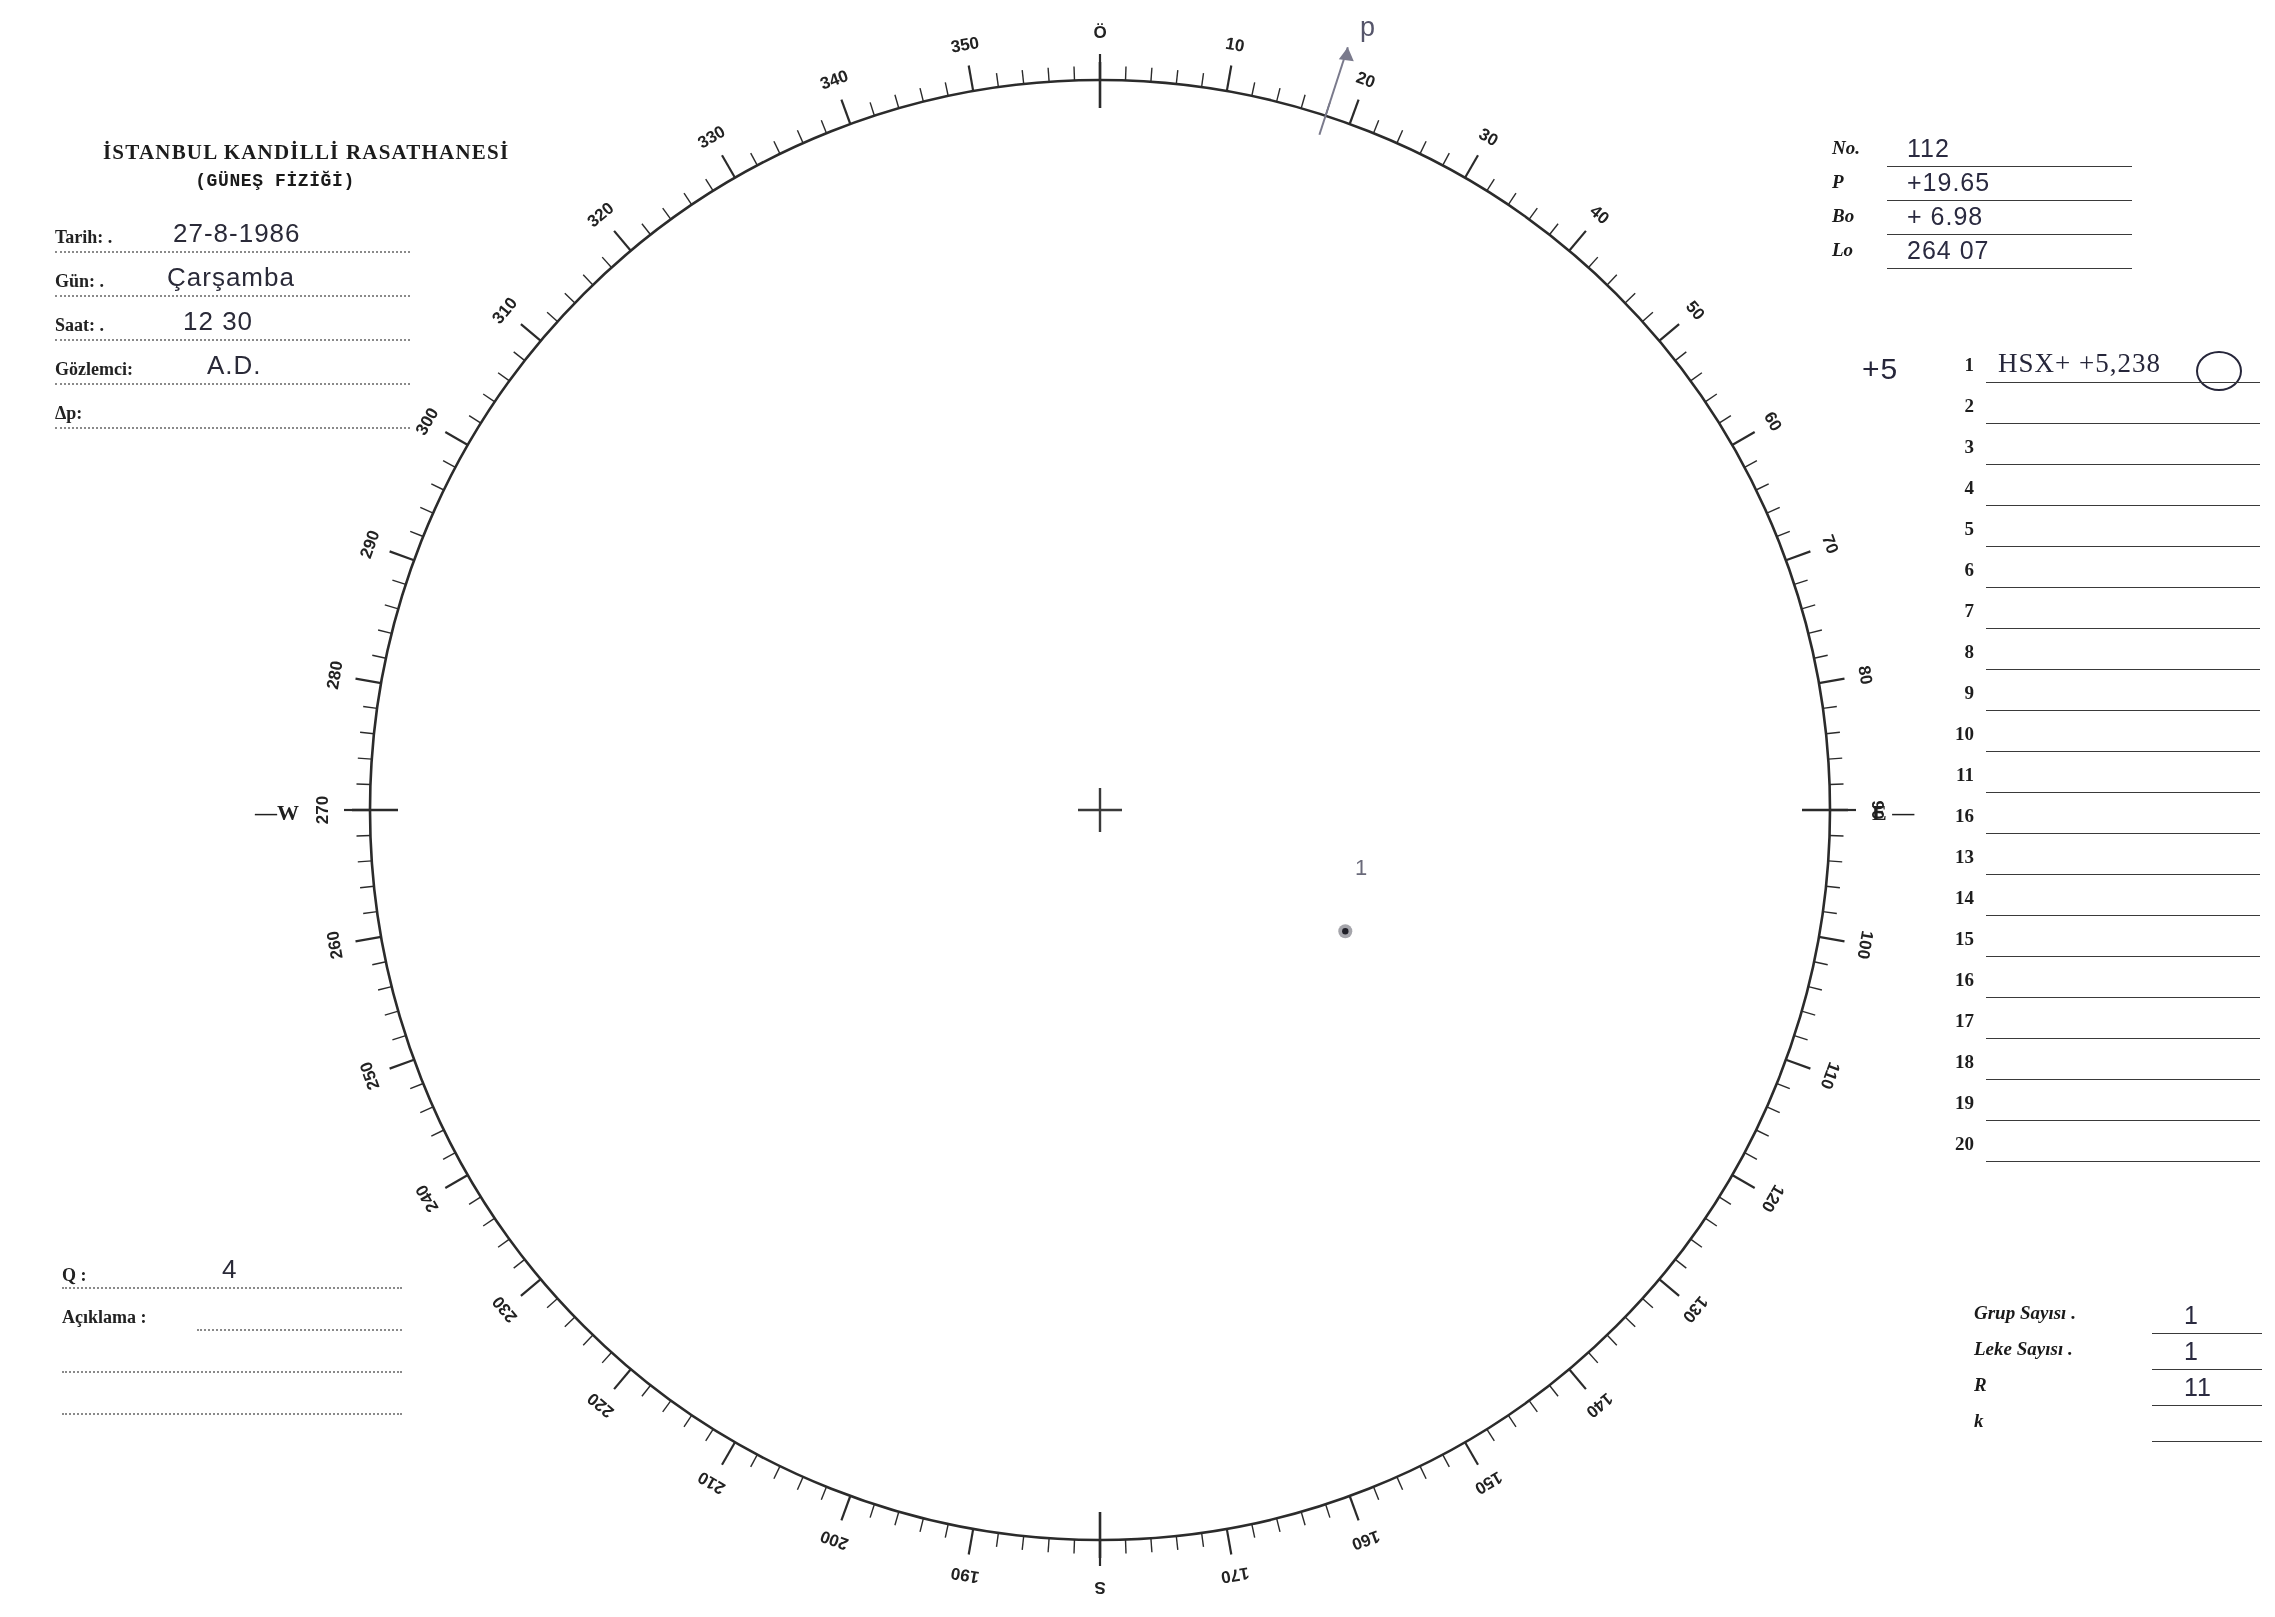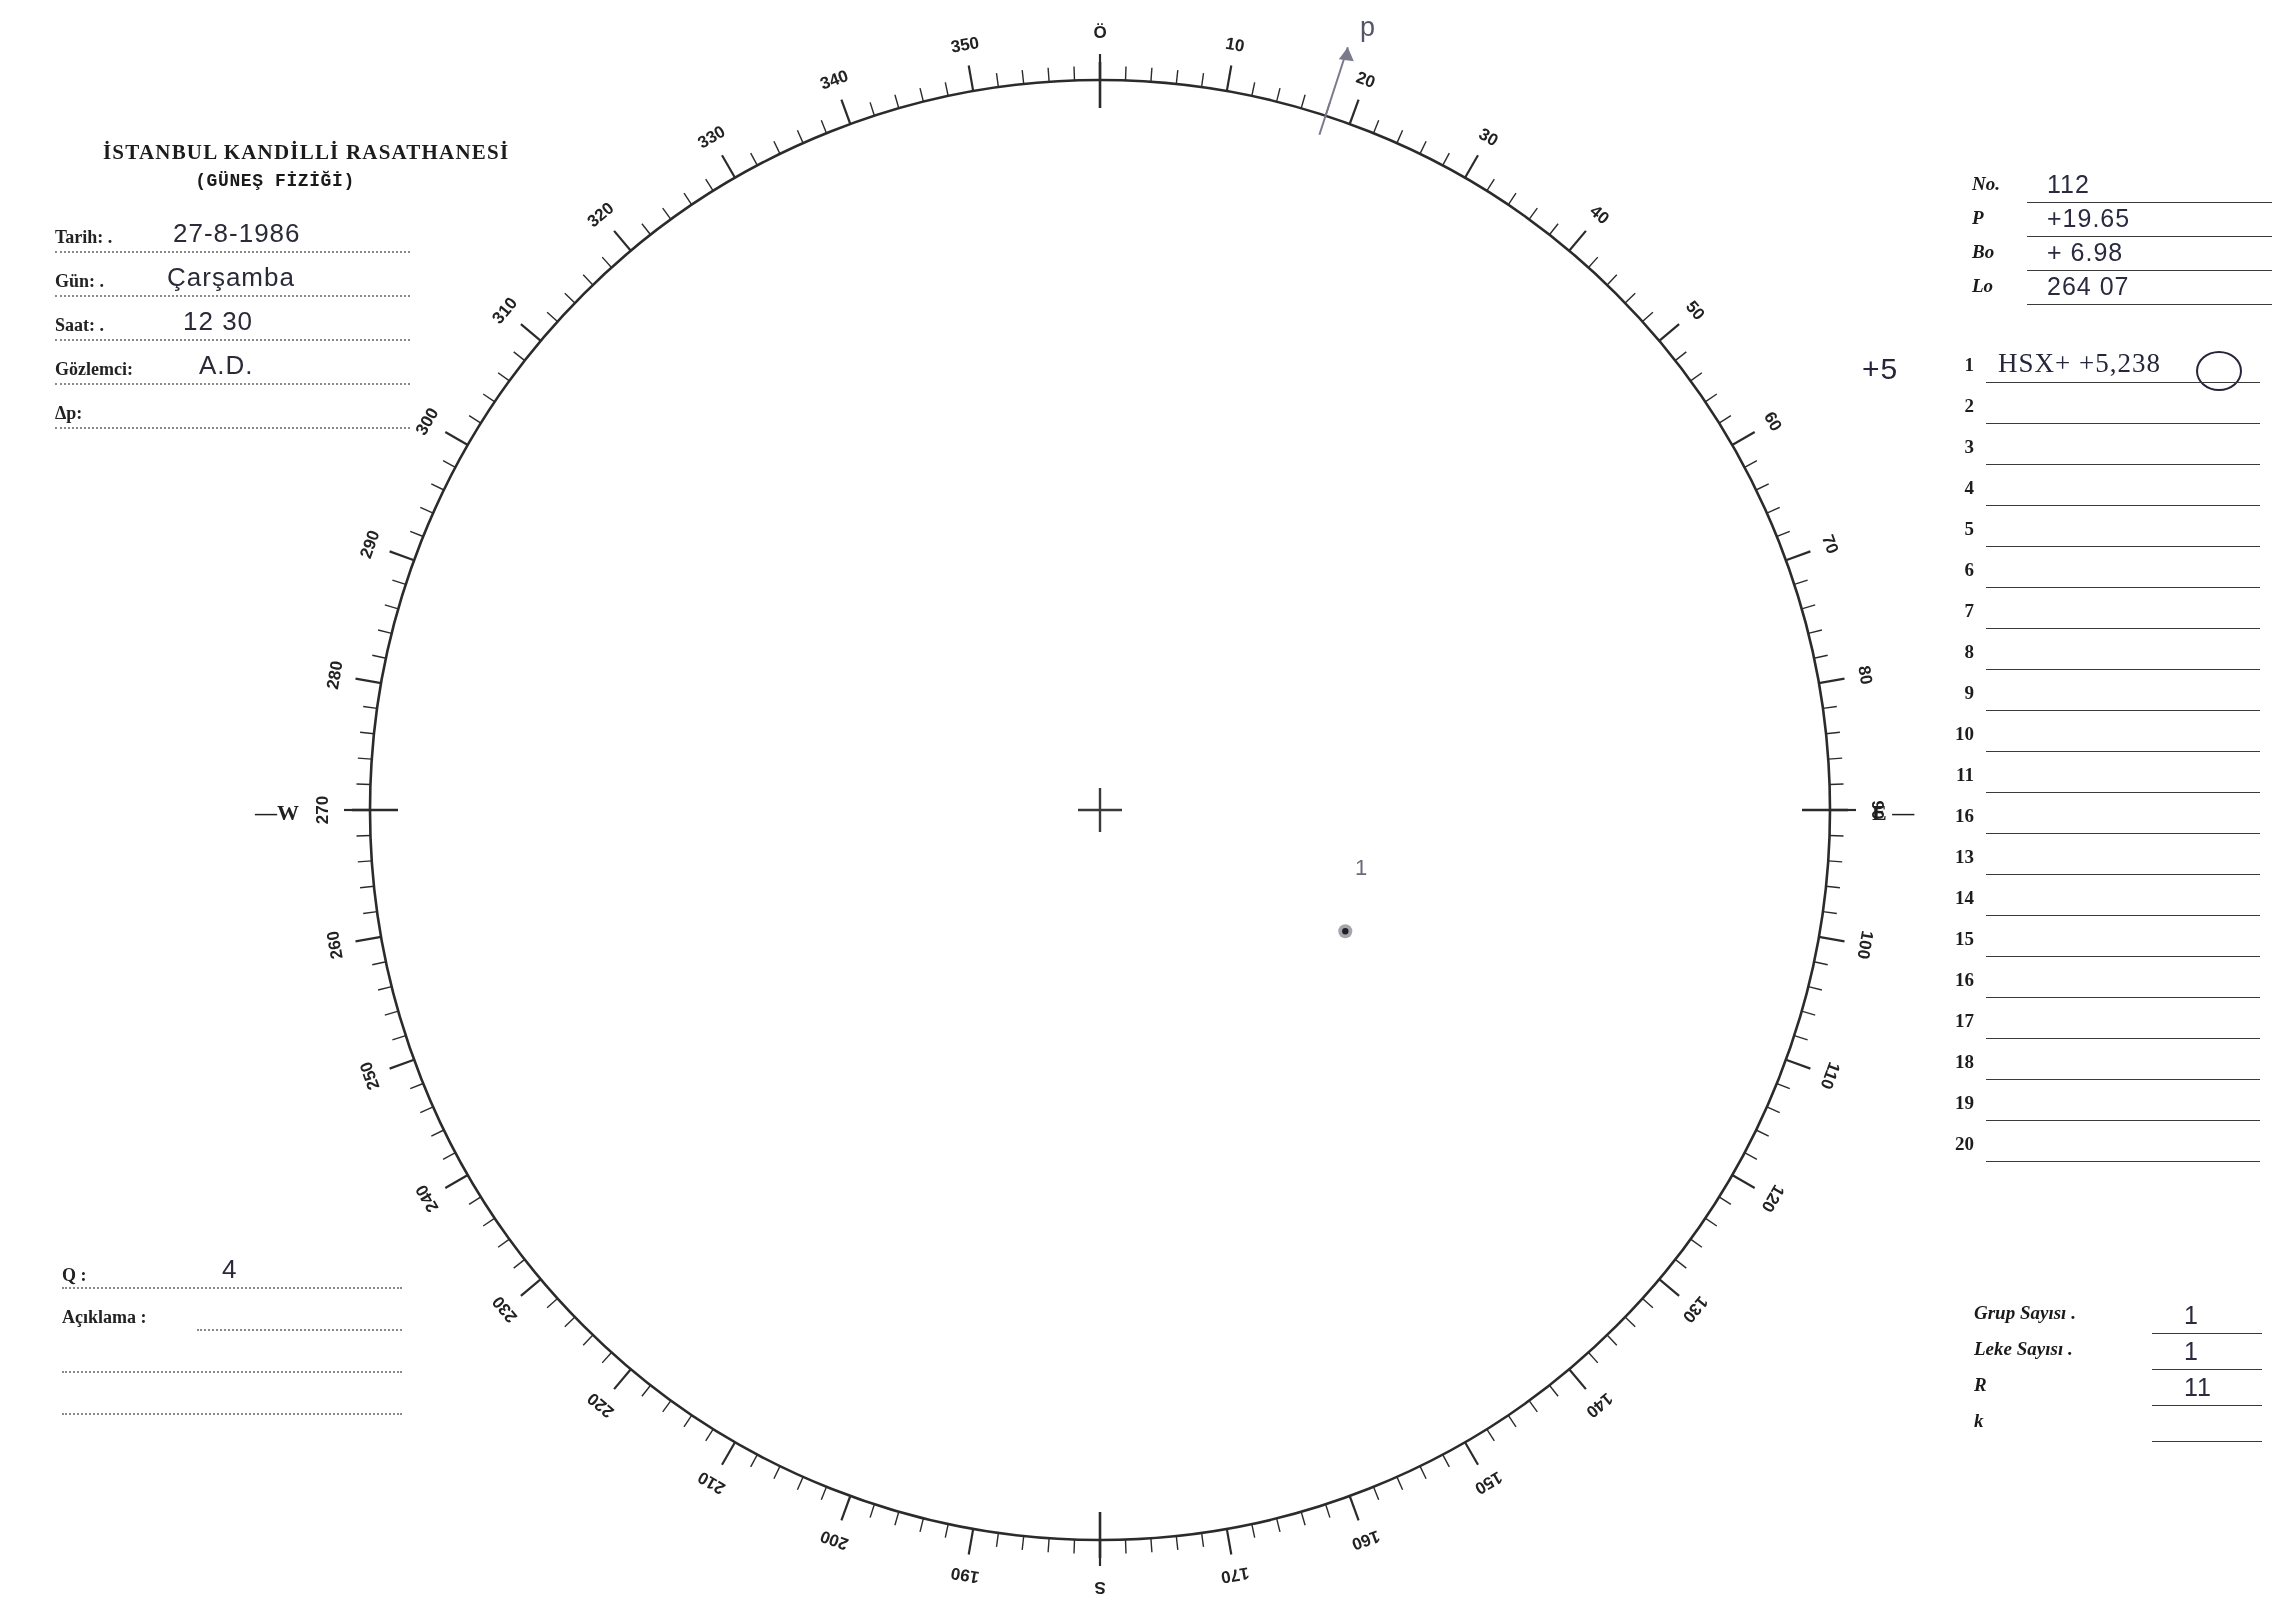--- a/index.html
+++ b/index.html
@@ -88,24 +88,23 @@
   }
   #aciklama-line2 {
     position: relative;
     height: 42px;
     width: 340px;
   }
 
   
   #right-top {
     position: absolute;
-    left: 1972px;
+    left: 1832px;
     top: 135px;
     width: 300px;
-    margin-top: 36px;
   }
   .rt-row {
     position: relative;
     height: 34px;
   }
   .rt-label {
     position: absolute;
     left: 0;
     top: 2px;
     font-family: "Liberation Serif", serif;
@@ -261,21 +260,21 @@
 
   <div class="field-row">
     <span class="field-label">Saat: .</span>
     <span class="field-dots"></span>
     <span class="field-value" style="left:128px">12 30</span>
   </div>
 
   <div class="field-row">
     <span class="field-label">Gözlemci:</span>
     <span class="field-dots"></span>
-    <span class="field-value" style="left:144px">A.D.</span>
+    <span class="field-value" style="left:152px">A.D.</span>
   </div>
 
   <div class="field-row">
     <span class="field-label">Δp:</span>
     <span class="field-dots"></span>
     <span class="field-value" style="left:110px"></span>
   </div>
 </div>
 
 <div id="q-block">

